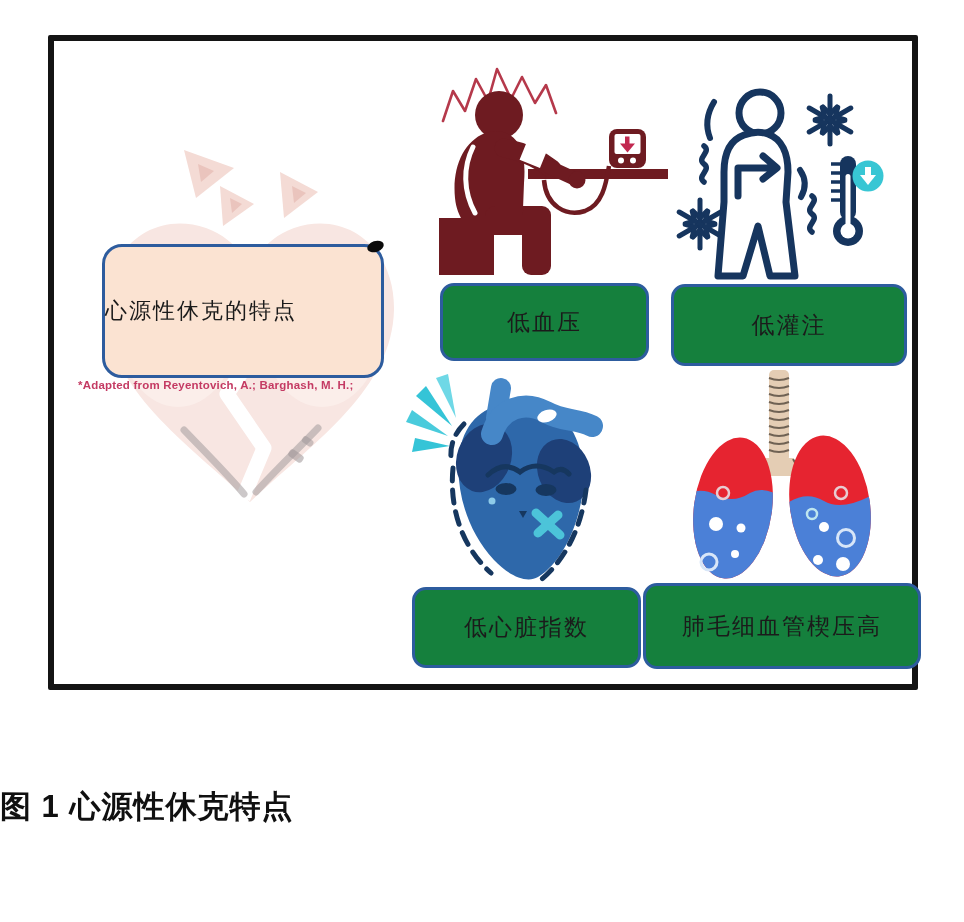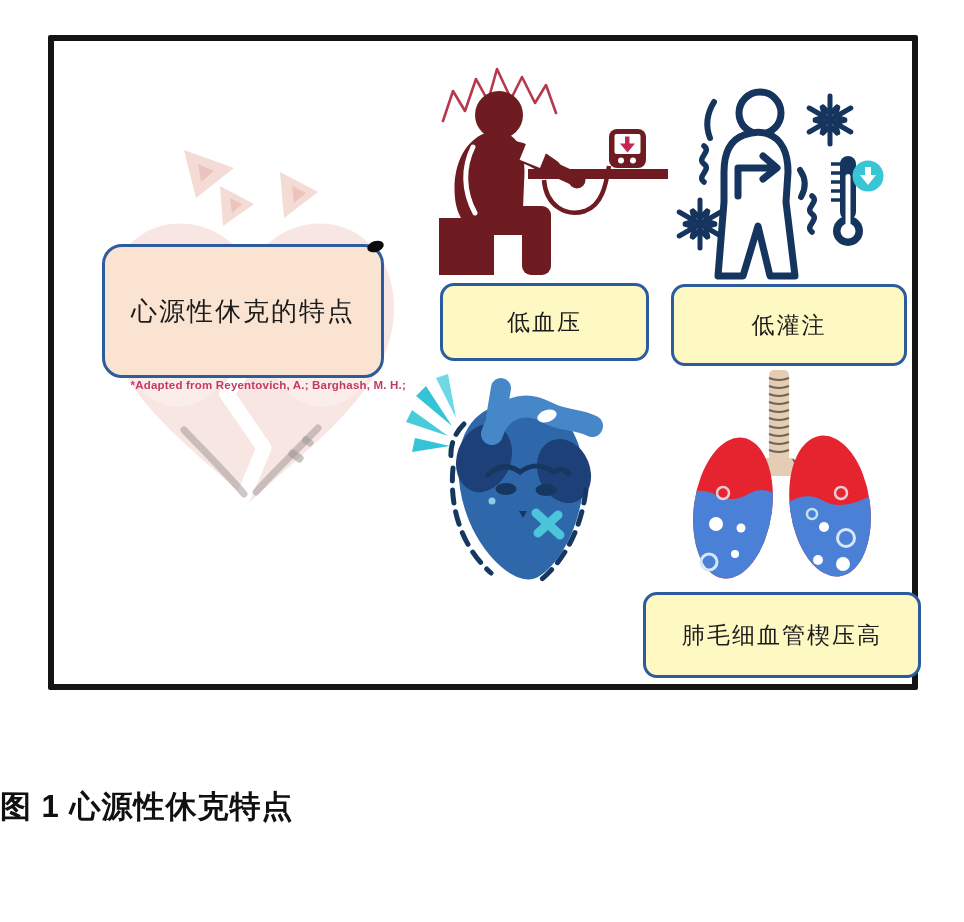--- a/index.html
+++ b/index.html
@@ -1,31 +1,31 @@
 <!DOCTYPE html>
 <html><head>
 <meta charset="utf-8">
 <style>
   html,body{margin:0;padding:0;background:#ffffff;}
   body{width:964px;height:922px;font-family:"Liberation Sans","DejaVu Sans",sans-serif;}
   .page{position:relative;width:964px;height:922px;background:#fff;overflow:hidden;}
   .frame{position:absolute;left:48px;top:35px;width:858px;height:643px;border:6px solid #141414;border-radius:2px;background:#fff;}
   .main-label{position:absolute;left:102px;top:244px;width:276px;height:128px;background:#fbe3d2;
-    border:3px solid #2d5c9e;border-radius:20px;display:flex;align-items:center;justify-content:center;
-    font-size:26px;color:#1b1b1b;letter-spacing:2px;z-index:4;}
+    border:3px solid #2d5c9e;border-radius:20px;display:flex;align-items:center;justify-content:flex-start;
+    font-size:22px;color:#1b1b1b;letter-spacing:2px;z-index:4;}
   .ink-dot{position:absolute;left:367px;top:241px;width:17px;height:11px;background:#0b0b0b;border-radius:50%;
     transform:rotate(-18deg);z-index:5;}
-  .citation{position:absolute;left:78px;top:379px;width:328px;text-align:right;font-size:11.5px;font-weight:bold;
+  .citation{position:absolute;left:78px;top:379px;width:328px;text-align:left;font-size:11.5px;font-weight:bold;
     color:#c43a63;line-height:1.2;z-index:4;letter-spacing:0.2px;}
-  .tag{position:absolute;background:#fef9c3;border:3px solid #2d5c9e;border-radius:14px;display:flex;
+  .tag{position:absolute;background:#15803d;border:3px solid #2d5c9e;border-radius:14px;display:flex;
     align-items:center;justify-content:center;font-size:23px;color:#1b1b1b;letter-spacing:2px;z-index:4;}
   .tag-bp{left:440px;top:283px;width:203px;height:72px;}
   .tag-perf{left:671px;top:284px;width:230px;height:76px;}
   .tag-ci{left:412px;top:587px;width:223px;height:75px;}
-  .tag-pcwp{left:643px;top:583px;width:272px;height:80px;margin-top:9px;}
+  .tag-pcwp{left:643px;top:583px;width:272px;height:80px;}
   .caption{position:absolute;left:0;top:786px;width:964px;text-align:left;font-size:31px;font-weight:bold;
     color:#101010;letter-spacing:1px;}
   svg{display:block;}
   .illus{position:absolute;z-index:3;}
   .watermark{position:absolute;left:66px;top:142px;z-index:1;}
 </style>
 </head>
 <body>
 
 <div class="page">
@@ -186,19 +186,22 @@
       <circle cx="163" cy="131" r="6" fill="none" stroke="#e8ccd2" stroke-width="2.5"></circle>
     </g>
   </svg>
 
   <div class="tag tag-bp">
     <span>低血压</span>
   </div>
   <div class="tag tag-perf">
     <span>低灌注</span>
   </div>
+  <div class="tag tag-ci">
+    <span>低心脏指数</span>
+  </div>
   <div class="tag tag-pcwp">
     <span>肺毛细血管楔压高</span>
   </div>
 
   <div class="caption">图 1  心源性休克特点</div>
 
 </div>
 
 </body></html>

